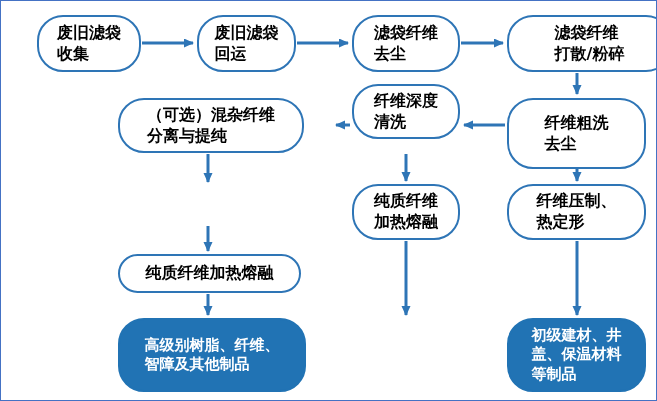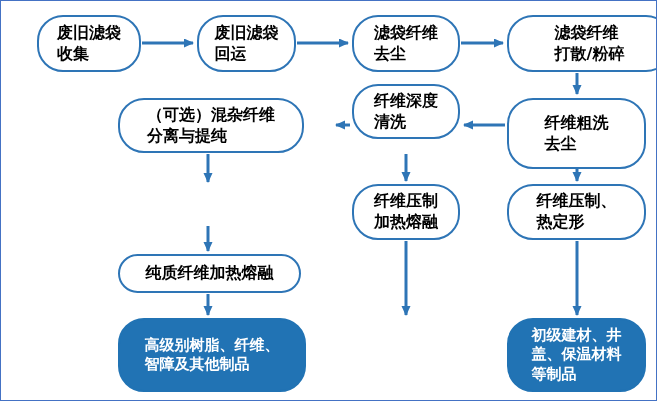--- a/index.html
+++ b/index.html
@@ -89,21 +89,21 @@
   <div class="node process" style="left:506px;top:14px;width:165px;height:57px">滤袋纤维
 打散/粉碎</div>
 
   <div class="node process" style="left:117px;top:97px;width:186px;height:55px">（可选）混杂纤维
 分离与提纯</div>
   <div class="node process" style="left:351px;top:83px;width:108px;height:55px">纤维深度
 清洗</div>
   <div class="node process" style="left:506px;top:97px;width:139px;height:71px">纤维粗洗
 去尘</div>
 
-  <div class="node process" style="left:351px;top:183px;width:108px;height:56px">纤维压制
+  <div class="node process" style="left:351px;top:183px;width:108px;height:56px">纯质纤维
 加热熔融</div>
   <div class="node process" style="left:506px;top:183px;width:139px;height:56px">纤维压制、
 热定形</div>
 
   <div class="node process" style="left:117px;top:253px;width:183px;height:39px">纯质纤维加热熔融</div>
 
   <div class="node end" style="left:117px;top:317px;width:188px;height:74px">高级别树脂、纤维、
 智障及其他制品</div>
   <div class="node end" style="left:506px;top:317px;width:139px;height:74px">初级建材、井
 盖、保温材料

